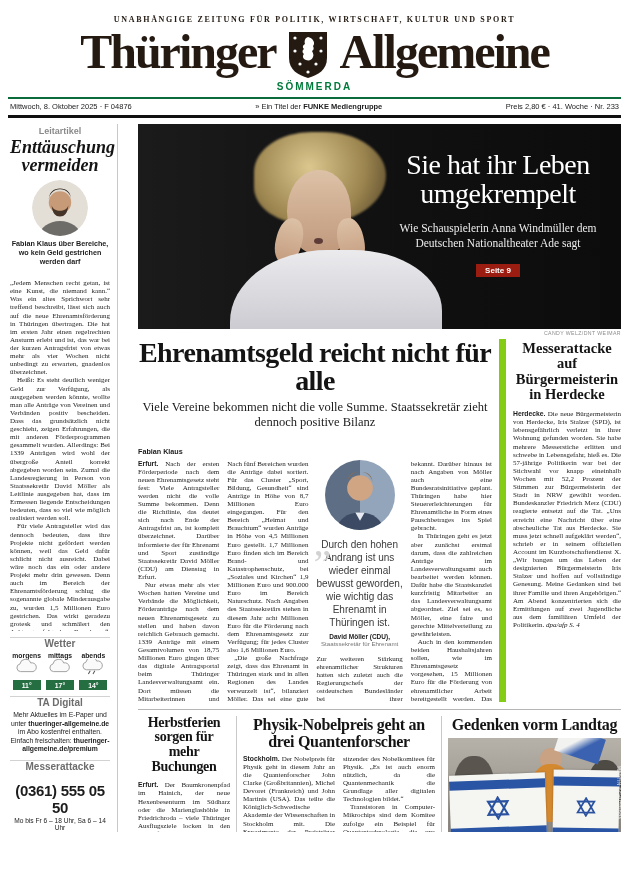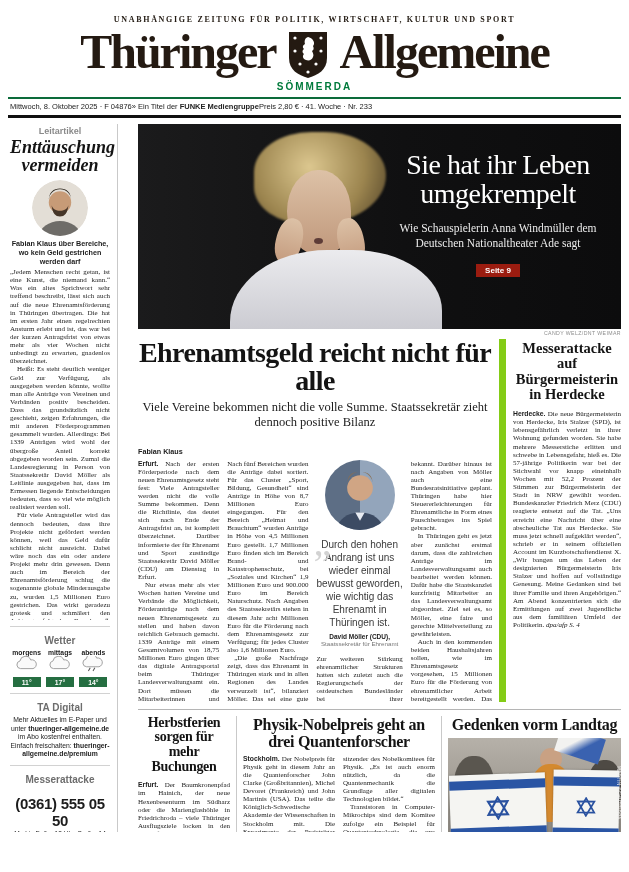--- a/index.html
+++ b/index.html
@@ -9,40 +9,40 @@
     font-family:"Liberation Serif","DejaVu Serif",serif; overflow:hidden; position:relative;
   }
 
   
   .tagline { text-align:center; font-weight:bold; font-size:8px; letter-spacing:1.7px; padding-top:15px; color:#221a12; }
   .masthead { display:flex; justify-content:center; align-items:center; gap:12px; margin-top:1px; }
   .mast-word { font-size:48px; font-weight:bold; letter-spacing:-2px; color:#241a12; line-height:1.05; }
   .crest { width:40px; height:48px; margin-top:6px; }
   .edition { text-align:center; font-family:"Liberation Sans",sans-serif; font-weight:bold; font-size:10px; letter-spacing:2px; color:#007a3b; margin-top:2px; }
   .rule-green { height:2px; background:#0c6b3a; margin:5px 8px 0; }
-  .dateline { display:flex; align-items:center; padding:3px 10px 3px; font-family:"Liberation Sans",sans-serif; font-size:7.5px; color:#222; }
+  .dateline { display:flex; justify-content:space-between; align-items:center; padding:3px 10px 3px; font-family:"Liberation Sans",sans-serif; font-size:7.5px; color:#222; }
   .dl-center b { font-weight:bold; }
   .rule-black { height:2.5px; background:#101010; margin:1px 8px 0; }
 
   
   .content { display:flex; padding:6px 8px 0; height:714px;gap:13px; }
   aside.leftcol { width:110px; flex:0 0 110px; border-right:1px solid #c9c9c9; padding:2px 7px 0 2px; overflow:hidden; }
   main.maincol { flex:1; padding-left:7px; overflow:hidden; }
 
   
   .lede-label { text-align:center; font-family:"Liberation Sans",sans-serif; font-weight:bold; font-size:9px; color:#8a8a8a; }
   .lede-title { text-align:center; font-style:italic; font-size:18px; line-height:1.02; margin-top:2px; color:#141414; }
   .portrait { width:56px; height:56px; border-radius:50%; overflow:hidden; margin:6px auto 4px; }
   .portrait svg { display:block; width:100%; height:100%; }
   .lede-caption { text-align:center; font-family:"Liberation Sans",sans-serif; font-weight:bold; font-size:7.2px; line-height:1.2; }
-  .lede-body { margin-top:2px; height:352px; overflow:hidden; }
+  .lede-body { margin-top:13px; height:352px; overflow:hidden; }
   .lede-body p { font-size:6.8px; line-height:1.13; text-align:justify; }
   .lede-body p + p { text-indent:7px; }
 
-  .aside-sec { border-top:1px solid #d2d2d2; margin-top:6px; padding-top:8px; }
+  .aside-sec { border-top:1px solid #d2d2d2; margin-top:6px; padding-top:0; }
   .sec-h { text-align:center; font-family:"Liberation Sans",sans-serif; font-weight:bold; font-size:10px; color:#6d6d6d; }
   .wetter-row { display:flex; margin-top:3px; }
   .w-col { flex:1; text-align:center; }
   .w-time { font-family:"Liberation Sans",sans-serif; font-weight:bold; font-size:6.8px; color:#222; }
   .w-icon svg { width:24px; height:16px; }
   .w-temp { width:28px; margin:1px auto 0; background:#256e41; color:#fff; font-family:"Liberation Sans",sans-serif; font-weight:bold; font-size:6.8px; padding:1.5px 0; }
   .ta-text { margin-top:3px; text-align:center; font-family:"Liberation Sans",sans-serif; font-size:6.8px; line-height:1.25; color:#222; }
   .phone { text-align:center; font-family:"Liberation Sans",sans-serif; font-weight:bold; font-size:15px; margin-top:10px; letter-spacing:-0.3px; }
   .hours, .ls-url { text-align:center; font-family:"Liberation Sans",sans-serif; font-size:6.6px; margin-top:1px; color:#222; }
 

